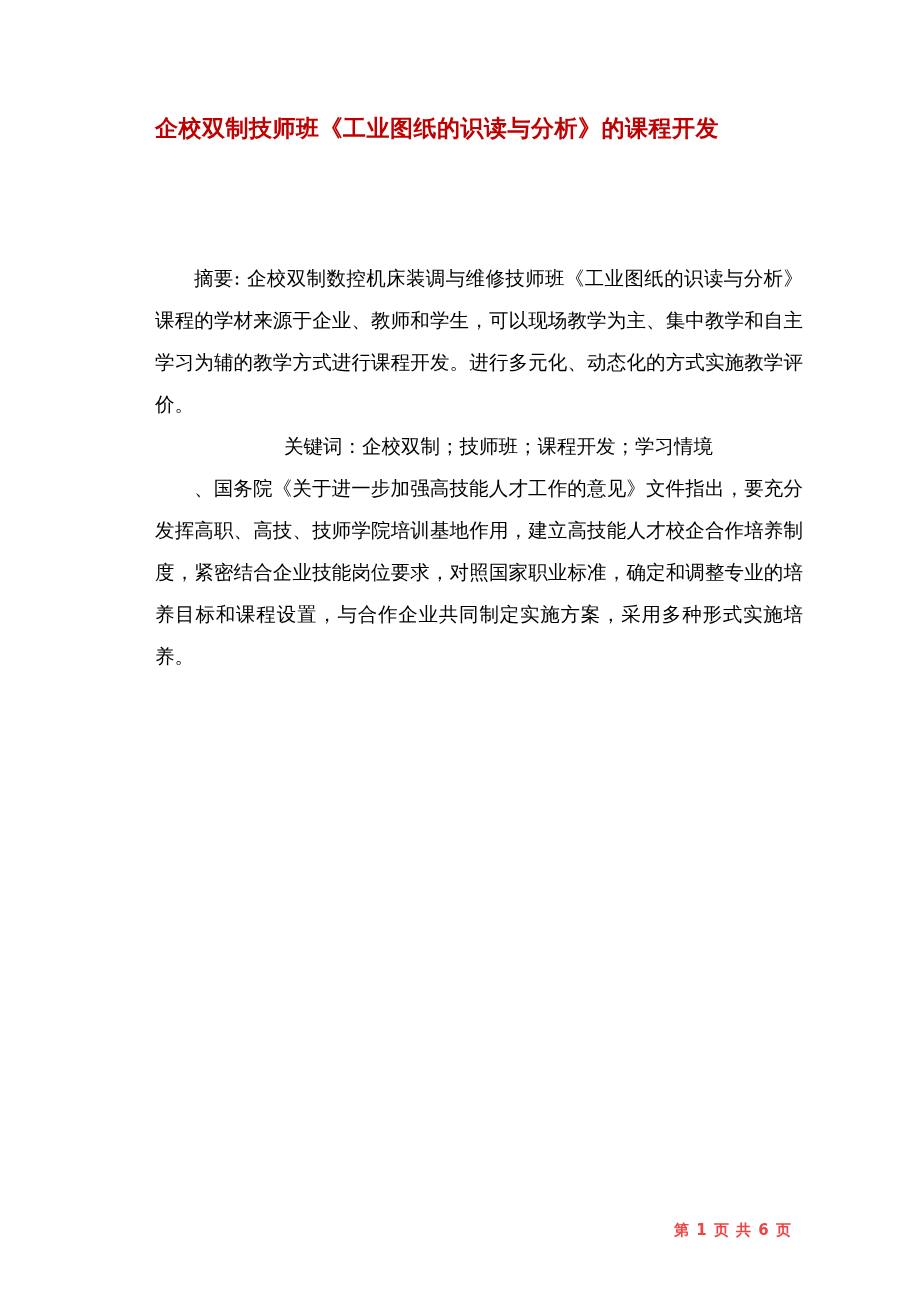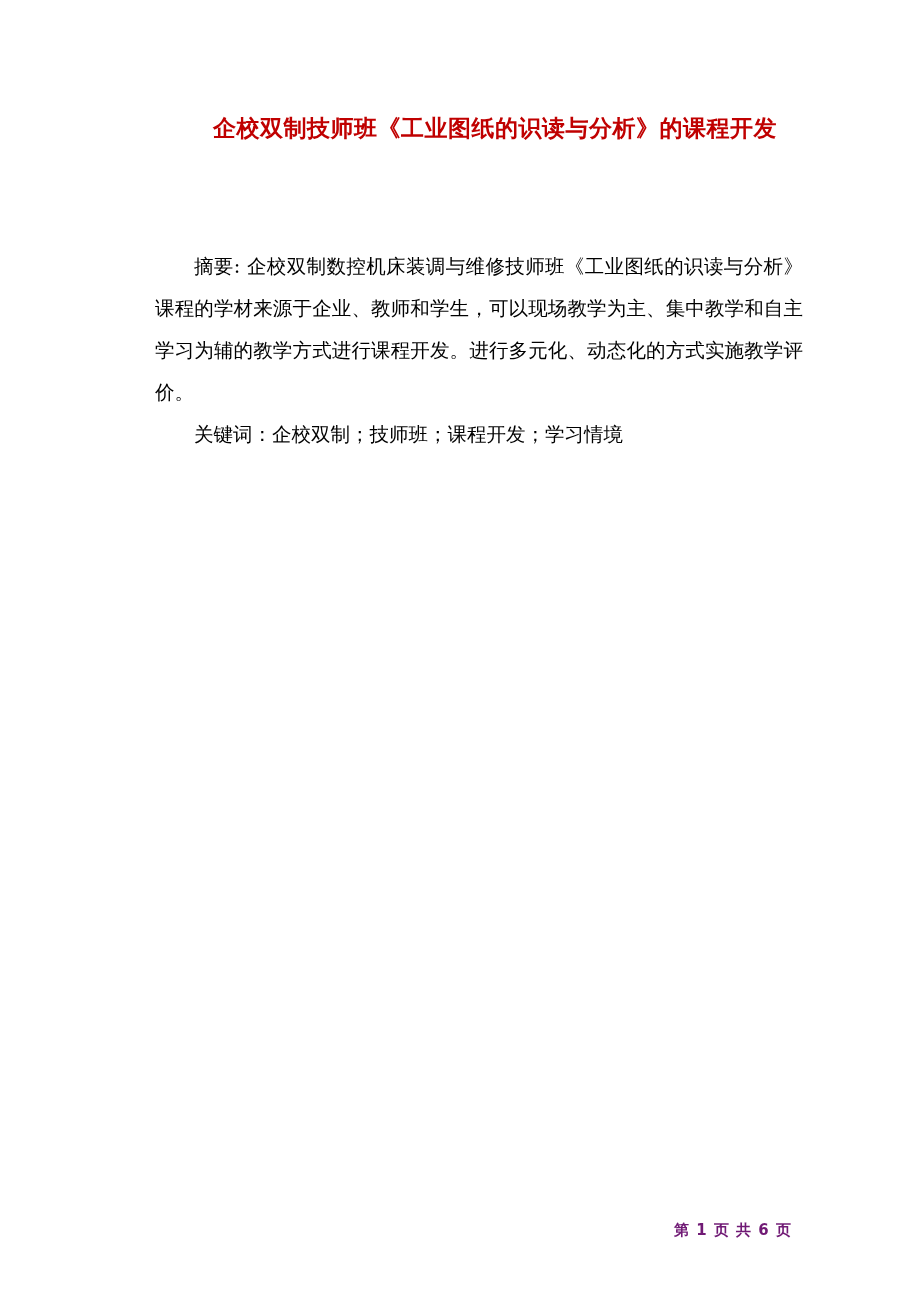--- a/index.html
+++ b/index.html
@@ -23,77 +23,78 @@
   }
   .doc-title {
     margin: 0;
     padding: 0;
     font-family: "DejaVu Sans", "Liberation Sans", sans-serif;
     font-size: 23px;
     font-weight: bold;
     color: #c00000;
     letter-spacing: 0.5px;
     line-height: 1.4;
-    text-align: center;
+    text-align: left;
     white-space: nowrap;
   }
   .title-wrap {
     position: absolute;
     left: 155px;
     top: 112px;
     width: 680px;
   }
   .body-block {
     position: absolute;
     left: 155px;
-    top: 246px;
+    top: 258px;
     width: 648px;
   }
   p.para {
     margin: 0 0 0 0;
     font-size: 19.5px;
     line-height: 42px;
     text-align: justify;
     text-justify: inter-ideograph;
     text-indent: 2em;
     font-family: "DejaVu Serif", "Liberation Serif", serif;
   }
   p.para.tight {
-    text-align: left;
+    text-align: center;
   }
   .footer {
     position: absolute;
     left: 0;
     right: 0;
     bottom: 62px;
     width: 920px;
   }
   .footer-inner {
     position: absolute;
     right: 128px;
     bottom: 0;
     font-family: "DejaVu Sans", "Liberation Sans", sans-serif;
     font-size: 15px;
     letter-spacing: 1px;
     font-weight: bold;
-    color: #701a75;
+    color: #ef4444;
     white-space: nowrap;
   }
 </style>
 </head>
 <body>
 
 <div class="page">
 
   <div class="title-wrap">
     <h1 class="doc-title">企校双制技师班《工业图纸的识读与分析》的课程开发</h1>
   </div>
 
   <div class="body-block">
     <p class="para">摘要: 企校双制数控机床装调与维修技师班《工业图纸的识读与分析》课程的学材来源于企业、教师和学生，可以现场教学为主、集中教学和自主学习为辅的教学方式进行课程开发。进行多元化、动态化的方式实施教学评价。</p>
     <p class="para tight">关键词：企校双制；技师班；课程开发；学习情境</p>
+    <p class="para">、国务院《关于进一步加强高技能人才工作的意见》文件指出，要充分发挥高职、高技、技师学院培训基地作用，建立高技能人才校企合作培养制度，紧密结合企业技能岗位要求，对照国家职业标准，确定和调整专业的培养目标和课程设置，与合作企业共同制定实施方案，采用多种形式实施培养。</p>
   </div>
 
   <div class="footer">
     <div class="footer-inner">第 1 页  共 6 页</div>
   </div>
 
 </div>
 
 </body></html>

